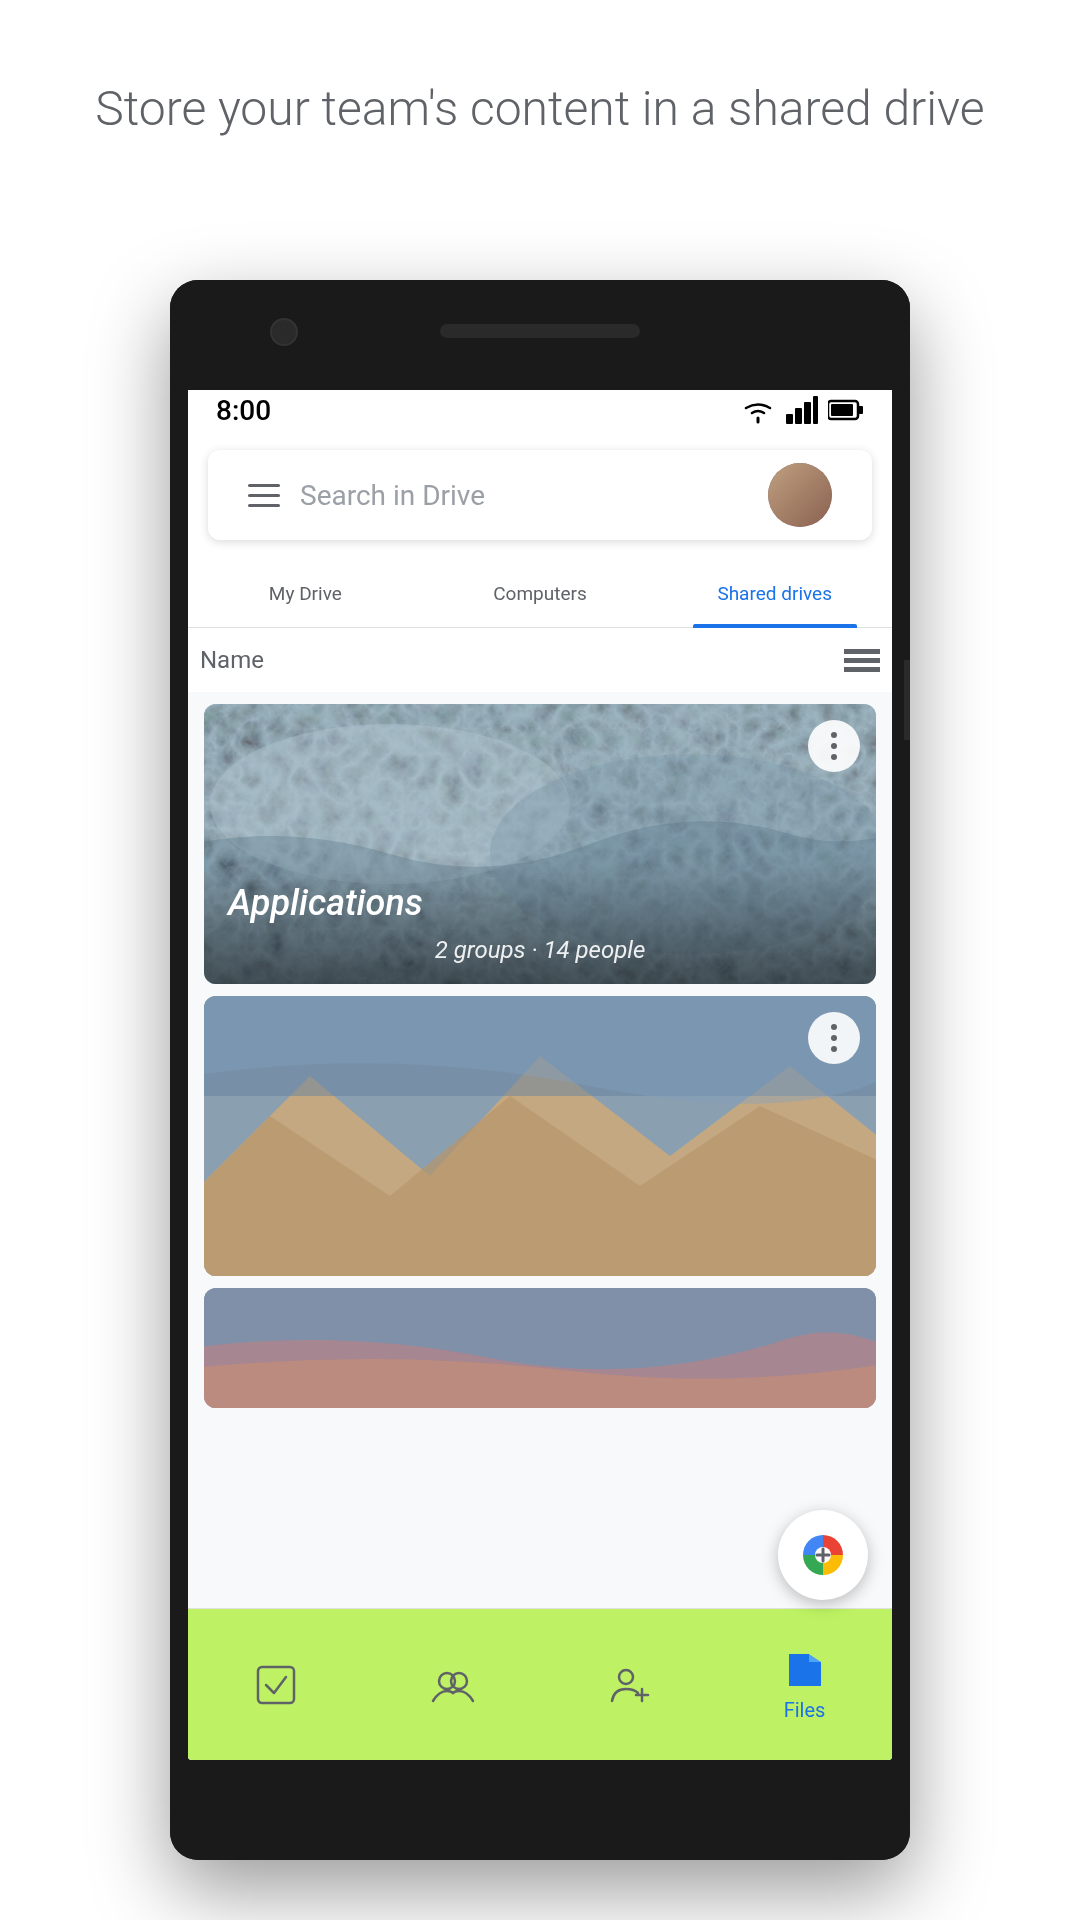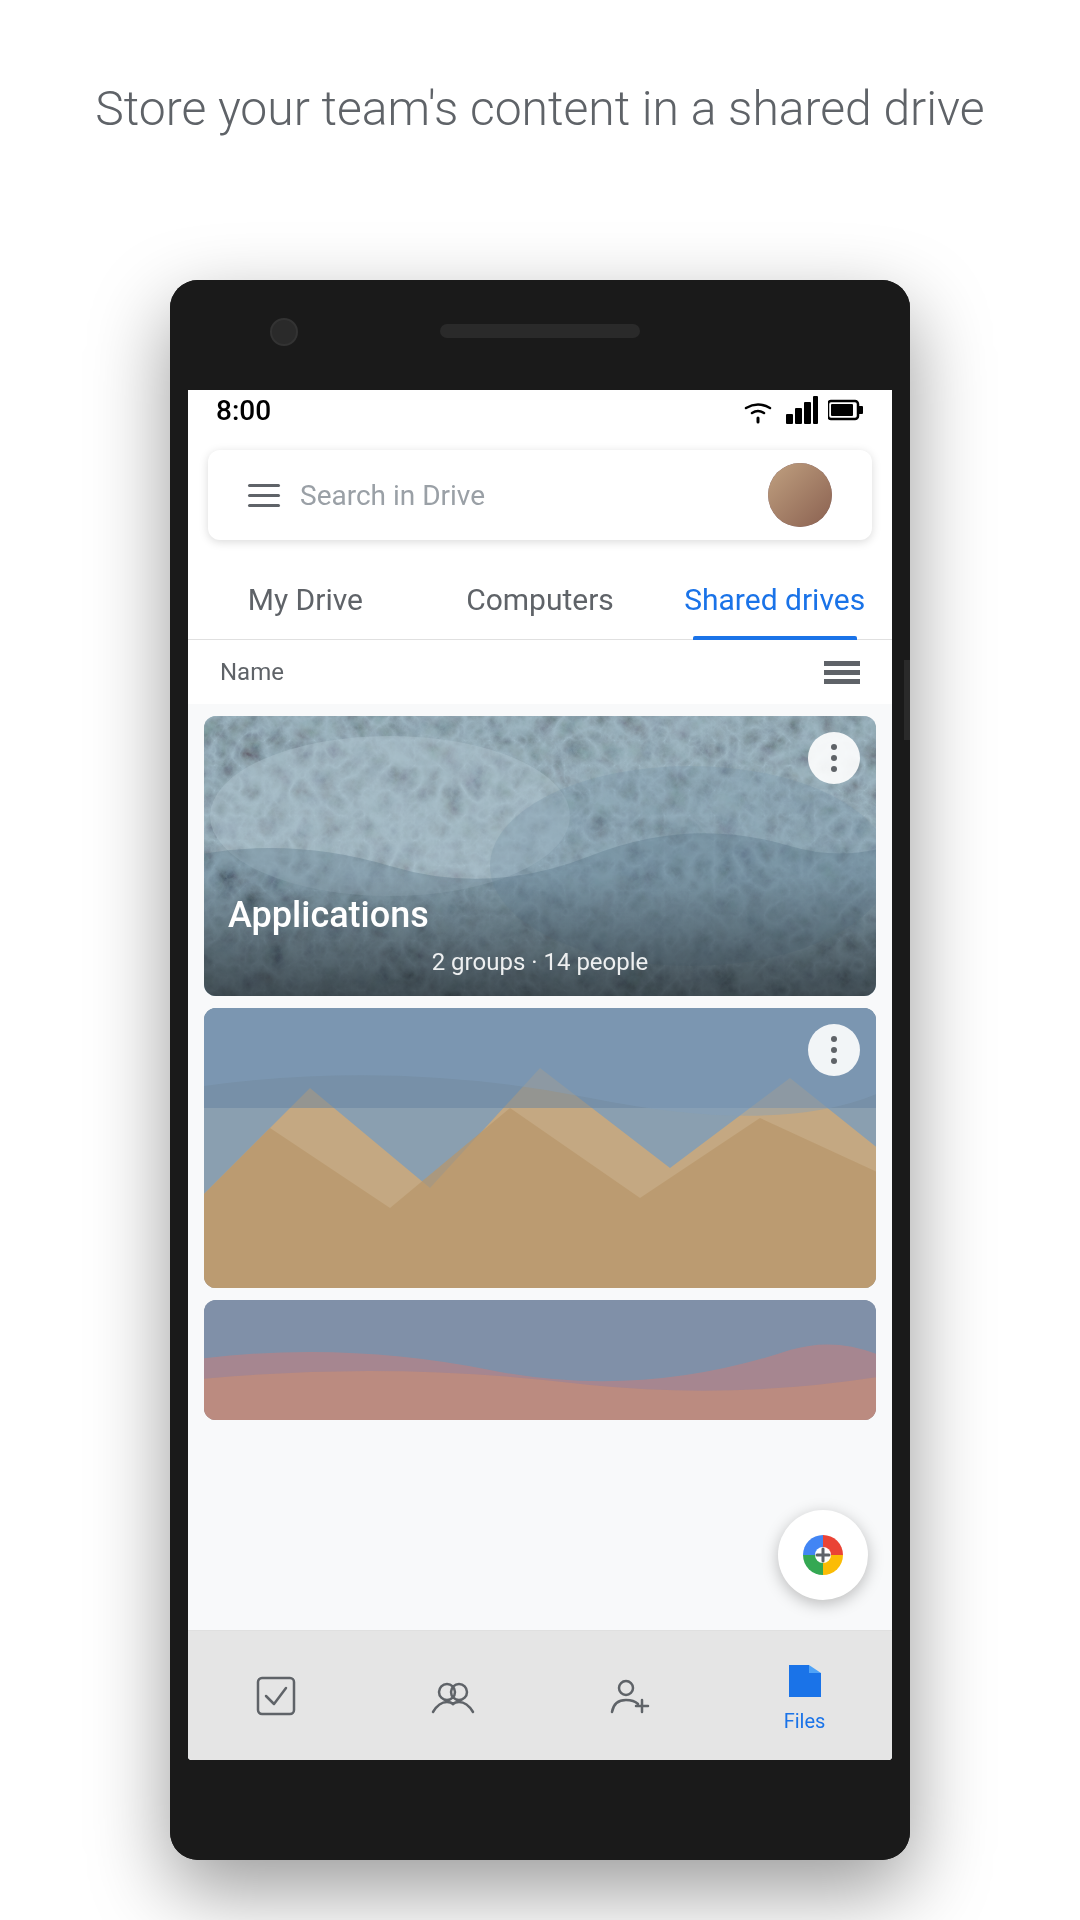--- a/index.html
+++ b/index.html
@@ -182,21 +182,21 @@
     .tabs {
       display: flex;
       border-bottom: 1px solid #e0e0e0;
       margin-top: 10px;
     }
 
     .tab {
       flex: 1;
       text-align: center;
       padding: 22px 10px;
-      font-size: 30px;
+      font-size: 19px;
       color: #5f6368;
       position: relative;
       cursor: pointer;
     }
 
     .tab.active {
       color: #1a73e8;
     }
 
     .tab.active::after {
@@ -215,37 +215,38 @@
       flex: 1;
       overflow-y: auto;
       background: #f8f9fa;
     }
 
     
     .name-row {
       display: flex;
       align-items: center;
       justify-content: space-between;
-      padding: 18px 32px;
+      padding: 18px 12px;
       background: #fff;
     }
 
     .name-label {
       font-size: 24px;
       color: #5f6368;
     }
 
     
     .drive-card {
       margin: 12px 16px;
       border-radius: 12px;
       overflow: hidden;
       position: relative;
       height: 280px;
       cursor: pointer;
+      font-style: italic;
     }
 
     .card-bg {
       width: 100%;
       height: 100%;
       position: absolute;
       top: 0;
       left: 0;
     }
 
@@ -328,22 +329,22 @@
       cursor: pointer;
       z-index: 100;
     }
 
     
     .bottom-nav {
       position: absolute;
       bottom: 0;
       left: 0;
       right: 0;
-      height: 130px;
-      background: #e5e5e5;
+      height: 152px;
+      background: #bef264;
       display: flex;
       align-items: center;
       justify-content: space-around;
       border-top: 1px solid #e0e0e0;
       z-index: 50;
     }
 
     .nav-item {
       display: flex;
       flex-direction: column;

